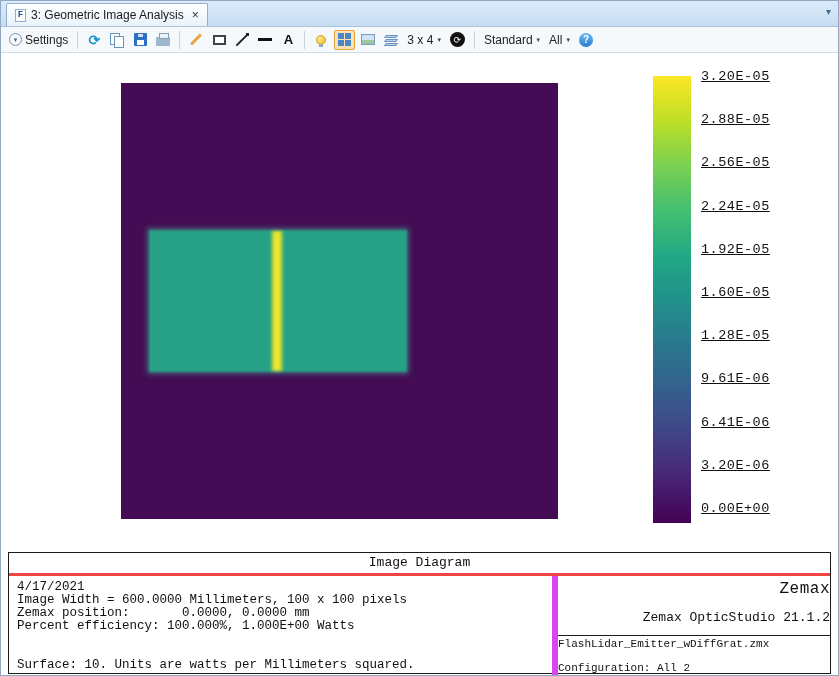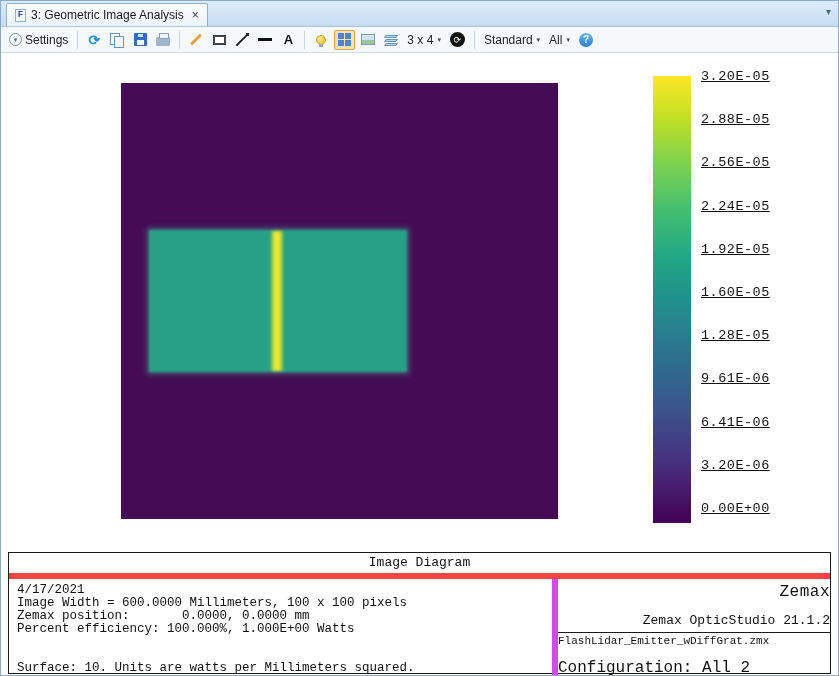--- a/index.html
+++ b/index.html
@@ -89,32 +89,32 @@
   .colorbar { position:absolute; left:652px; top:23px; width:38px; height:447px; }
   .cb-ticks { position:absolute; left:700px; top:16px; height:447px; width:90px;
     display:flex; flex-direction:column; justify-content:space-between;
     font-family:"Liberation Mono", monospace; font-size:13.5px; color:#111; }
   .cb-ticks span { line-height:15px; letter-spacing:0.5px;text-decoration:underline; }
 
   
   .footer { position:absolute; left:7px; right:7px; top:551px; bottom:1px;
     border:1px solid #1a1a1a; background:#fff;
     font-family:"Liberation Mono", monospace; color:#111; }
-  .footer-title { text-align:center; font-size:13px; padding:2px 0 3px; border-bottom:6px solid #ef4444; }
+  .footer-title { text-align:center; font-size:13px; padding:2px 0 3px; border-bottom:3px solid #ef4444; }
   .footer-body { display:flex; height:calc(100% - 21px); }
   .footer-left { flex:1; border-right:6px solid #d946ef; padding:5px 8px 3px;
     font-size:12.5px; line-height:1.04; white-space:pre; display:flex; flex-direction:column; }
   .footer-left .spacer { flex:1; }
   .footer-right { width:272px; display:flex; flex-direction:column; }
   .fr-top { flex:1; text-align:right; padding-top:4px; }
   .brand { font-size:16px; letter-spacing:0.5px; }
   .product { font-size:13px; margin-top:12px; }
   .fr-bottom { border-top:1px solid #1a1a1a; text-align:left; padding:2px 0 1px; }
   .file-name { font-size:11px; }
-  .config { font-size:16px; margin-top:12px; }
+  .config { font-size:11px; margin-top:12px; }
 </style>
 </head>
 <body>
 
 <div class="window">
 
   <div class="tabbar">
     <div class="tab">
       <span class="ficon">F</span>
       <span>3: Geometric Image Analysis</span>

